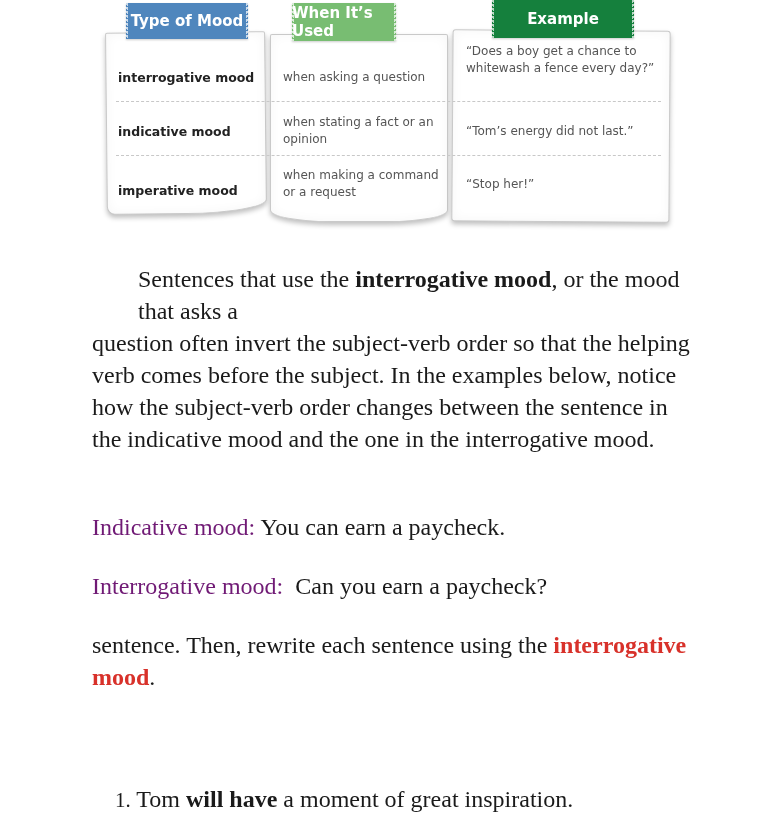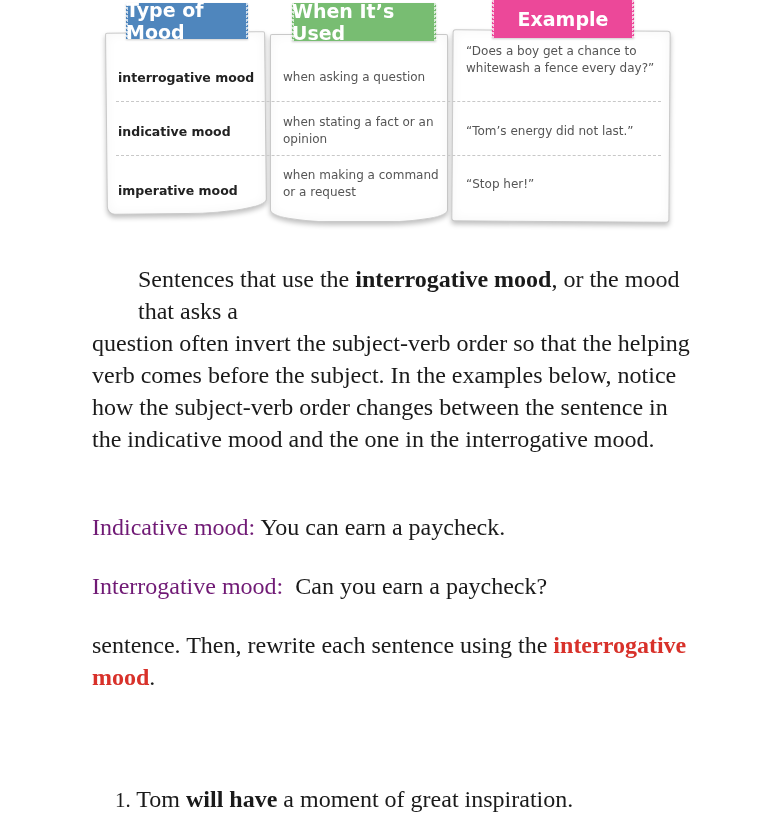--- a/index.html
+++ b/index.html
@@ -11,34 +11,34 @@
     position: absolute; background: #ffffff;
     border: 1px solid #c9c9c9;
     box-shadow: 0 3px 5px rgba(0,0,0,0.25), inset 0 0 12px rgba(0,0,0,0.04);
   }
   .card-1 { left: 6px; top: 32px; width: 158px; height: 180px; border-radius: 2px 2px 50% 8px / 2px 2px 14px 8px; transform: rotate(-0.6deg); }
   .card-2 { left: 170px; top: 34px; width: 176px; height: 186px; border-radius: 2px 2px 60px 60px / 2px 2px 12px 12px; }
   .card-3 { left: 352px; top: 30px; width: 216px; height: 190px; border-radius: 3px; transform: rotate(0.4deg); }
 
   .tape {
     position: absolute; height: 36px; color: #ffffff;
-    font-family: "DejaVu Sans", sans-serif; font-size: 19px; font-weight: bold;
+    font-family: "DejaVu Sans", sans-serif; font-size: 15px; font-weight: bold;
     display: flex; align-items: center; justify-content: center;
     box-shadow: 0 1px 2px rgba(0,0,0,0.2);
   }
   .tape::before, .tape::after {
     content: ""; position: absolute; top: 0; bottom: 0; width: 3px;
     background-image: linear-gradient(45deg, transparent 50%, rgba(255,255,255,0.7) 50%);
     background-size: 3px 4px;
   }
   .tape::before { left: -1px; }
   .tape::after { right: -1px; transform: scaleX(-1); }
   .tape-1 { left: 26px; top: 3px; width: 122px; background: #4f86bd; }
-  .tape-2 { left: 192px; top: 3px; width: 144px; background: #78bd72; height: 38px; }
-  .tape-3 { left: 392px; top: 0; width: 142px; background: #ec4899; height: 38px; }
+  .tape-2 { left: 192px; top: 3px; width: 104px; background: #78bd72; height: 38px; }
+  .tape-3 { left: 392px; top: 0; width: 142px; background: #15803d; height: 38px; }
 
   .cell {
     position: absolute; font-family: "DejaVu Sans", sans-serif; color: #555555;
     font-size: 12px; line-height: 17px; display: flex; align-items: center;
   }
   .cell.mood { color: #222222; font-weight: bold; font-size: 12.5px; }
 
   .divider {
     position: absolute; height: 0; border-top: 1px dashed #c8c8c8;
   }

